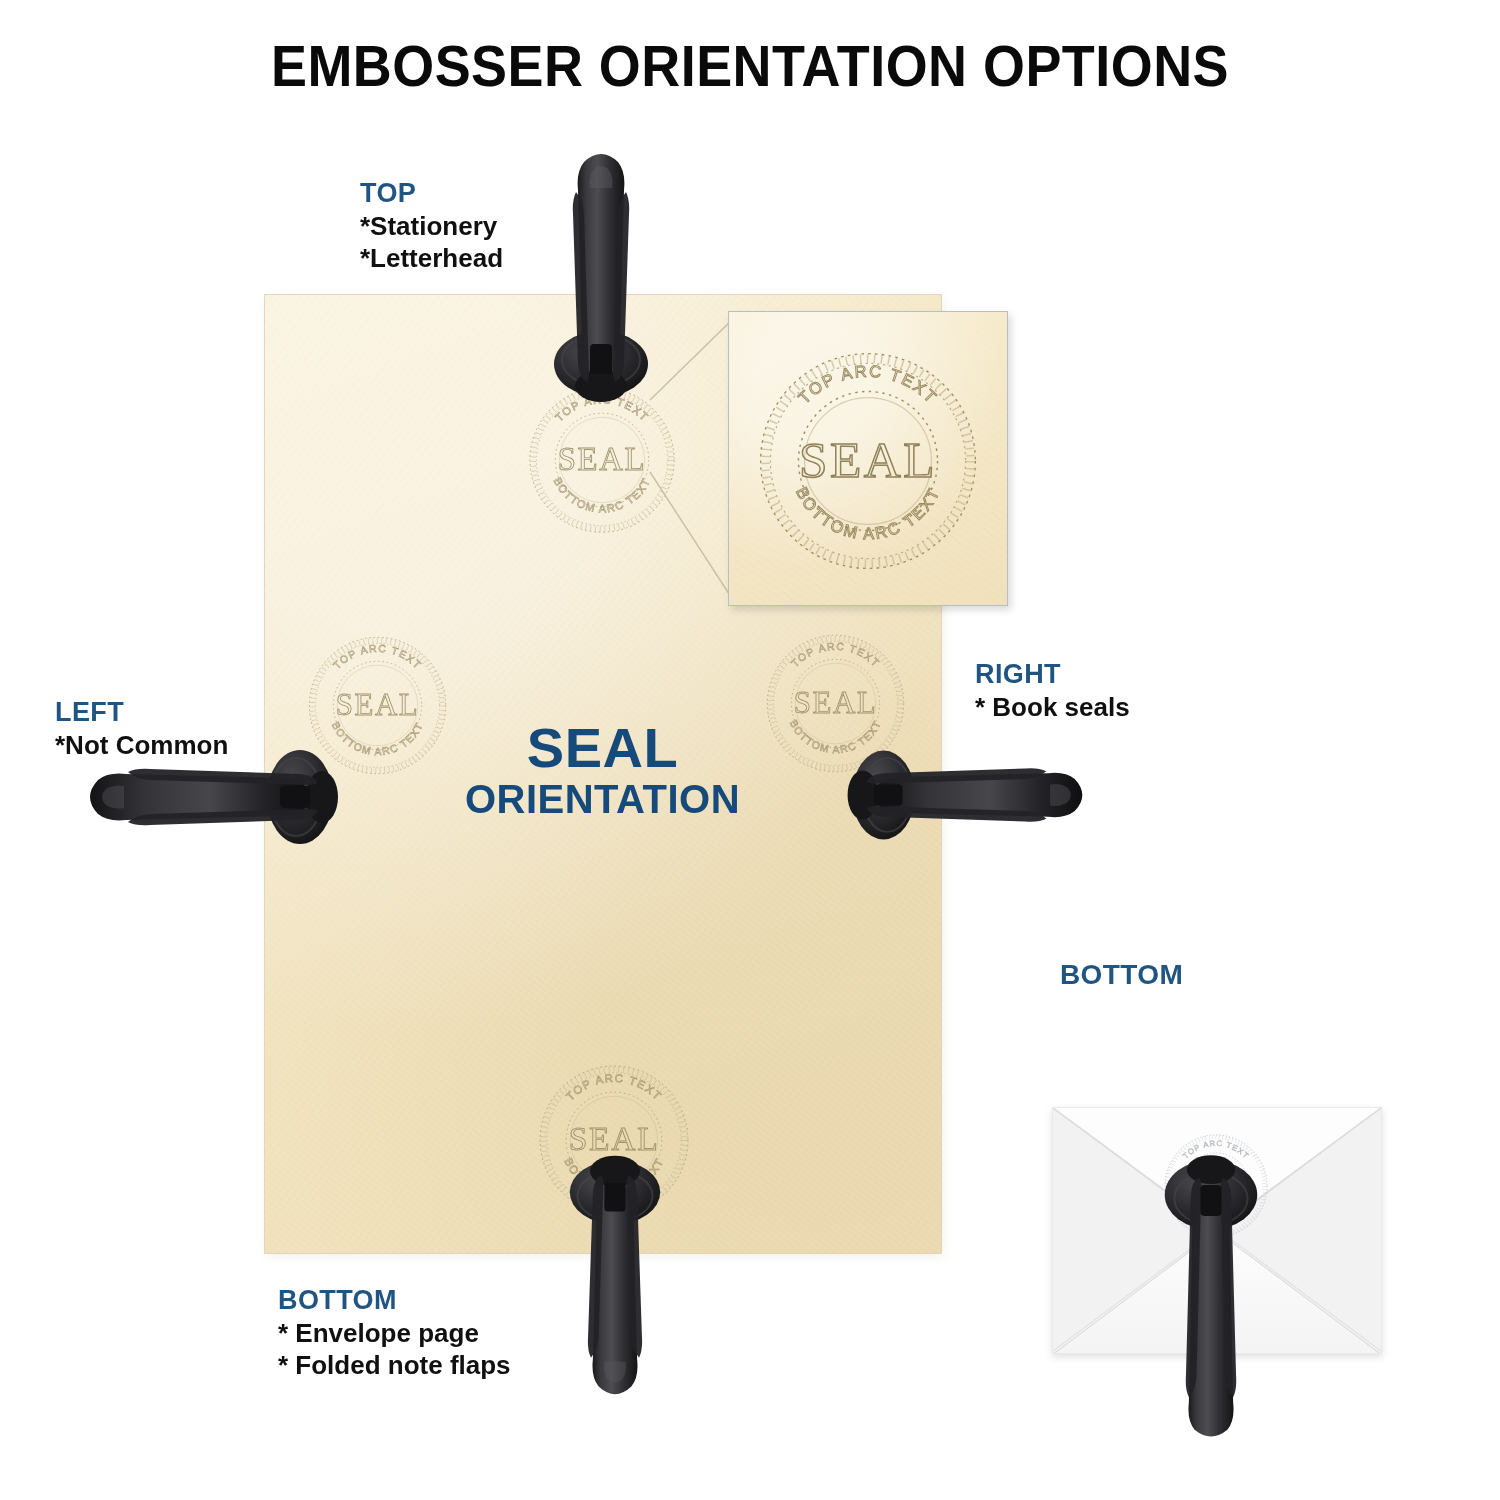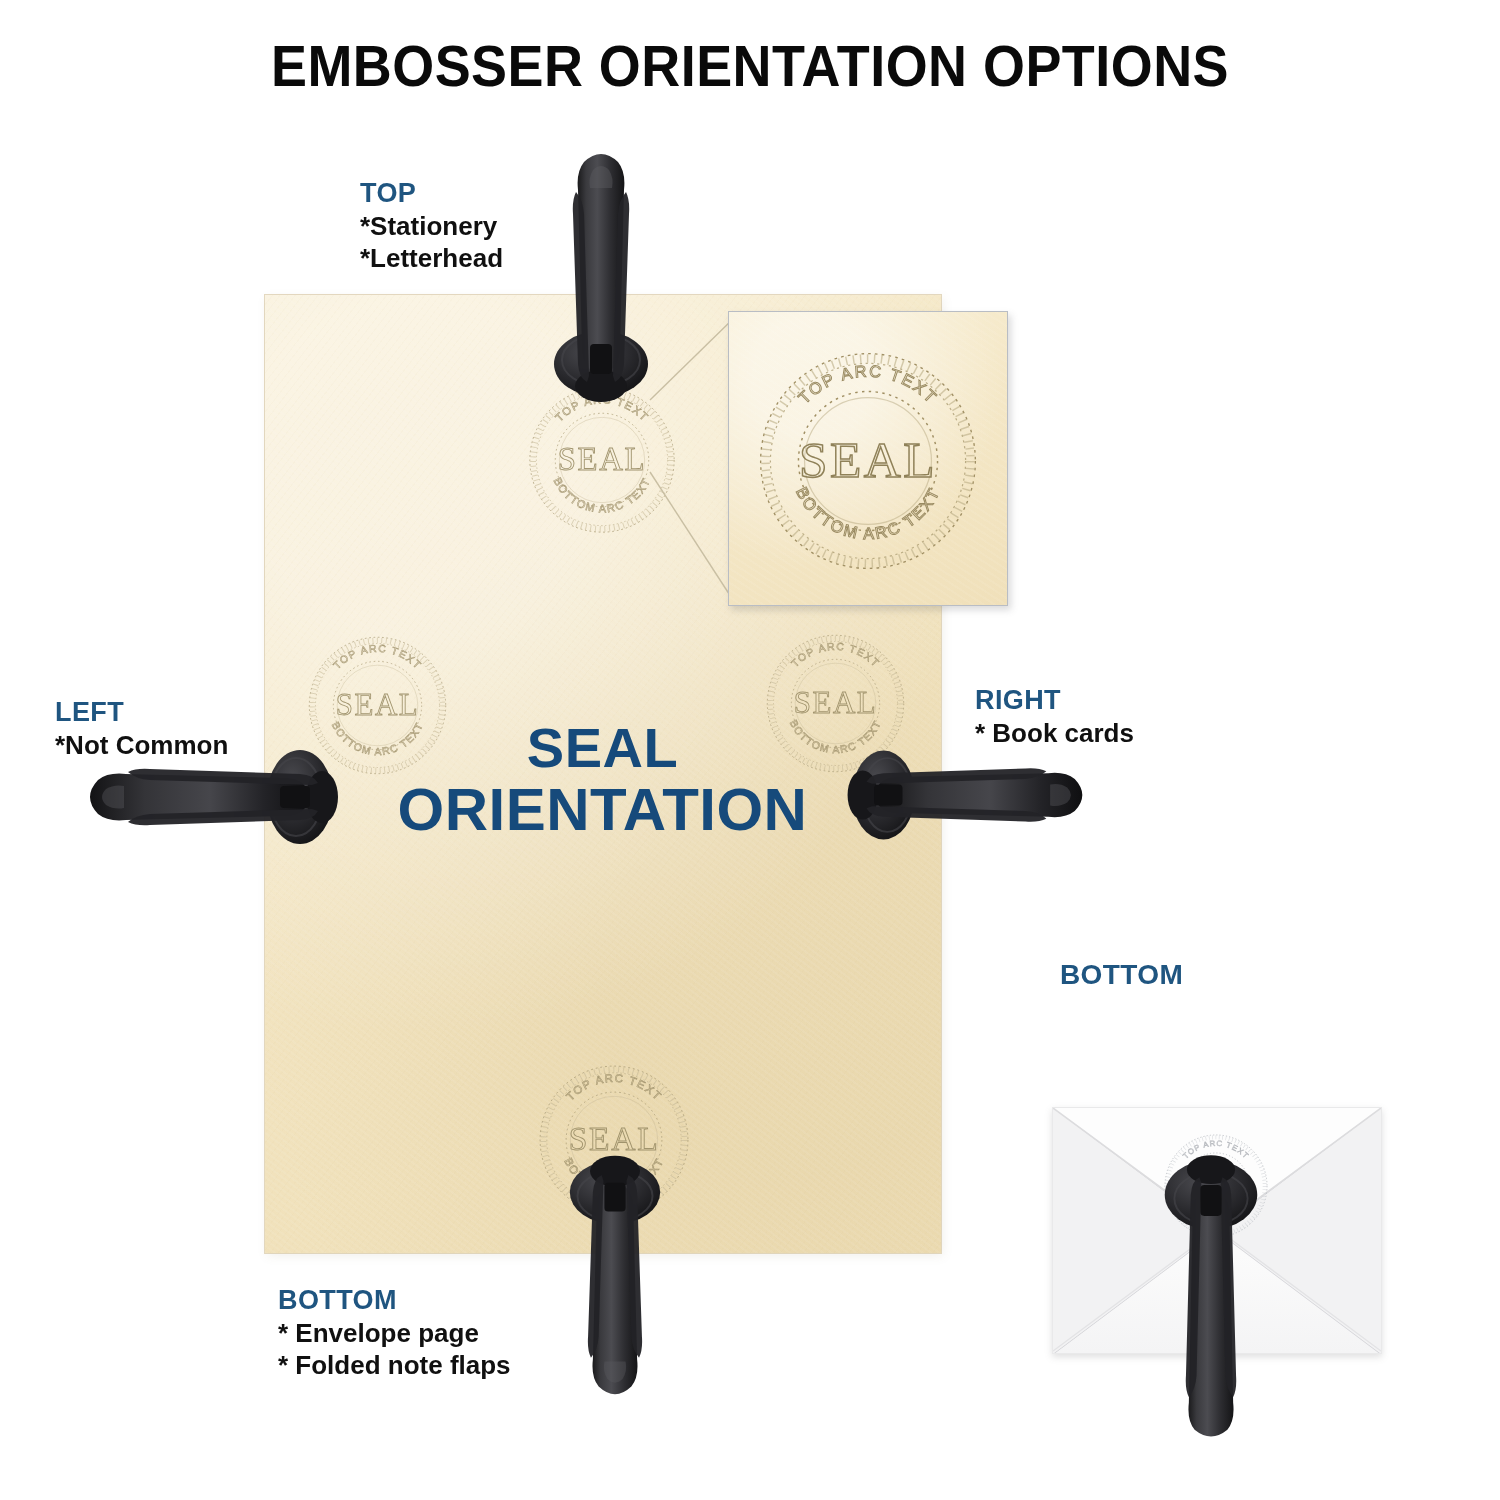--- a/index.html
+++ b/index.html
@@ -56,37 +56,37 @@
   }
   .leader{position:absolute;left:0;top:0;width:1010px;height:640px;pointer-events:none;}
 
   
   .center-head{
     position:absolute;left:330px;top:718px;width:545px;text-align:center;
     color:#164a7b;font-weight:bold;line-height:1.08;letter-spacing:0.5px;
     font-family:"Liberation Sans", sans-serif;
   }
   .center-head .l1{font-size:56px;display:block;}
-  .center-head .l2{font-size:60px;display:block;}
+  .center-head .l2{font-size:40px;display:block;}
 
   
   .callout{position:absolute;}
   .callout .cap{
     color:#1f5580;font-weight:bold;font-size:27px;letter-spacing:0.4px;
     line-height:1.18;white-space:nowrap;
   }
   .callout .sub{
     color:#101010;font-weight:bold;font-size:26px;line-height:1.24;white-space:nowrap;
   }
   .callout.big .cap{font-size:28px;}
   .callout.big .sub{font-size:28px;}
 
   #callout-top{left:360px;top:178px;}
   #callout-left{left:55px;top:697px;}
-  #callout-right{left:975px;top:685px;}
+  #callout-right{left:975px;top:659px;}
   #callout-bottom-page{left:278px;top:1285px;}
   #callout-bottom-env{left:1060px;top:958px;}
 
   
   .envelope{
     position:absolute;left:1052px;top:1107px;width:328px;height:245px;
     background:linear-gradient(180deg,#ffffff 0%,#fbfbfb 60%,#f4f4f5 100%);
     box-shadow:0 3px 7px rgba(110,110,115,0.22);
     border:1px solid #e9e9ea;overflow:hidden;
   }
@@ -314,21 +314,21 @@
   </div>
 
   <div class="callout" id="callout-top">
     <div class="cap">TOP</div>
     <div class="sub">*Stationery</div>
     <div class="sub">*Letterhead</div>
   </div>
 
   <div class="callout" id="callout-right">
     <div class="cap">RIGHT</div>
-    <div class="sub">* Book cards</div>
+    <div class="sub">* Book seals</div>
   </div>
 
   <div class="callout" id="callout-bottom-page">
     <div class="cap">BOTTOM</div>
     <div class="sub">* Envelope page</div>
     <div class="sub">* Folded note flaps</div>
   </div>
 
   <div class="callout big" id="callout-bottom-env">
     <div class="cap">BOTTOM</div>

